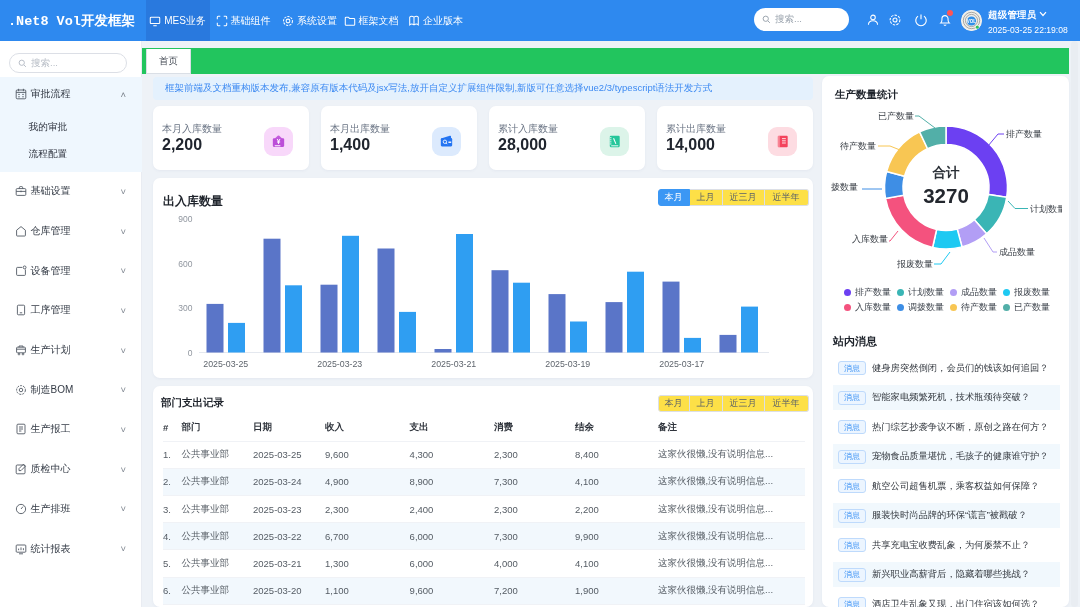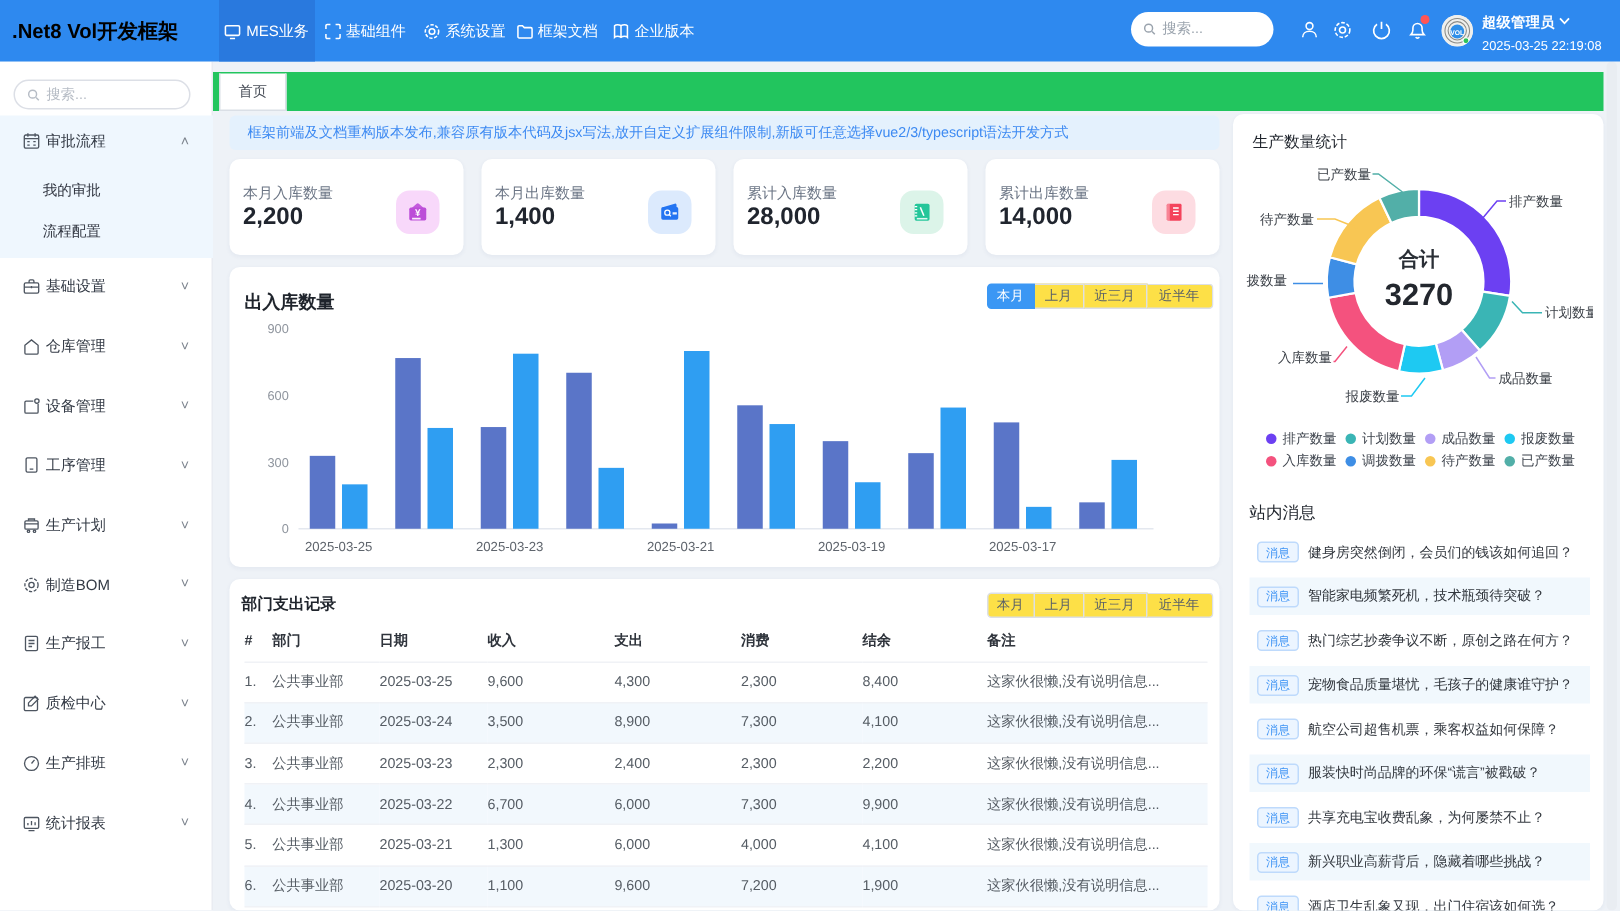--- a/index.html
+++ b/index.html
@@ -1,19 +1,19 @@
 <!DOCTYPE html>
 <html><head>
 <meta charset="utf-8">
 <style>
 * { margin:0; padding:0; box-sizing:border-box; }
 html,body { width:1080px; height:607px; overflow:hidden; font-family:"Liberation Sans", sans-serif; }
 body { position:relative; background:#eef2f7; }
 .topbar { position:absolute; left:0; top:0; width:1080px; height:41px; background:#2E89EF; display:flex; align-items:center; z-index:5; }
-.logo { color:#000000; font-weight:bold; font-size:13.5px; margin-left:8px; width:132px; letter-spacing:0; white-space:nowrap; }
+.logo { color:#ffffff; font-weight:bold; font-size:13.5px; margin-left:8px; width:132px; letter-spacing:0; white-space:nowrap;font-family:Liberation Mono, monospace; }
 .tmenu { display:flex; height:41px; align-items:stretch; }
 .tmi { display:flex; align-items:center; justify-content:center; gap:3px; color:#fff; font-size:10px; padding:0; white-space:nowrap; }
 .tmi.active { background:#2979DE; }
 .tmi svg { display:block; }
 .searchpill { position:absolute; left:754px; top:8px; width:95px; height:23px; background:#fff; border-radius:12px; display:flex; align-items:center; color:#9aa3ad; font-size:9.5px; padding-left:8px; gap:4px; }
 .ticon { position:absolute; top:13px; color:#fff; }
 .avatar { position:absolute; left:961px; top:10px; width:21px; height:21px; border-radius:50%; background:#f2f2f0; overflow:hidden; }
 .uinfo { position:absolute; left:988px; top:9px; color:#fff; }
 .uname { font-size:9.5px; font-weight:bold; letter-spacing:0.2px; }
 .udate { font-size:8.6px; margin-top:3px; }
@@ -31,21 +31,21 @@
 .sct { position:absolute; left:9px; top:15.5px; font-size:10px; color:#6b7585; }
 .scv { position:absolute; left:9px; top:30px; font-size:16px; font-weight:bold; color:#20252e; }
 .sci { position:absolute; left:111px; top:21px; width:29px; height:29px; border-radius:9px; display:flex; align-items:center; justify-content:center; }
 .card { position:absolute; background:#fff; border-radius:7px; box-shadow:0 1px 3px rgba(30,60,110,0.05); }
 .ctitle { position:absolute; font-weight:bold; color:#1f242c; }
 .btns { position:absolute; display:flex; }
 .btn { height:17px; border:1px solid #dcdfe6; border-left:none; font-size:9px; color:#5a6168; display:flex; align-items:center; justify-content:center; background:#fde047; }
 .btn:first-child { border-left:1px solid #dcdfe6; border-radius:3px 0 0 3px; }
 .btn:last-child { border-radius:0 3px 3px 0; }
 .btn.on { background:#3B97F4; border-color:#3B97F4; color:#fff; }
-.rtitle { position:absolute; font-weight:normal; color:#1f242c; font-size:10.5px; }
+.rtitle { position:absolute; font-weight:bold; color:#1f242c; font-size:10.5px; }
 .legend { position:absolute; display:flex; align-items:center; font-size:9px; color:#3f454e; }
 .ldot { width:7px; height:7px; border-radius:50%; margin-right:4px; }
 .msgrow { position:absolute; left:833px; width:227px; height:25.5px; display:flex; align-items:center; }
 .msgrow.alt { background:#f1f8fd; }
 .mtag { width:28px; height:14px; border:1px solid #bedafc; background:#ecf5ff; color:#3F94F5; font-size:8px; border-radius:3px; display:flex; align-items:center; justify-content:center; margin-left:5px; flex:none; }
 .mtxt { font-size:9.3px; color:#32373e; margin-left:6px; white-space:nowrap; }
 table.dt { position:absolute; left:163px; top:414px; border-collapse:collapse; font-size:9.5px; color:#555c64; }
 table.dt th { text-align:left; font-weight:bold; color:#2f343c; font-size:9.5px; }
 table.dt th, table.dt td { height:27.2px; padding:0; }
 table.dt tr { border-bottom:1px solid #f0f2f6; }
@@ -297,21 +297,21 @@
         <td>9,600</td>
         <td>4,300</td>
         <td>2,300</td>
         <td>8,400</td>
         <td>这家伙很懒,没有说明信息...</td>
       </tr>
       <tr class="alt">
         <td>2.</td>
         <td>公共事业部</td>
         <td>2025-03-24</td>
-        <td>3,500</td>
+        <td>4,900</td>
         <td>8,900</td>
         <td>7,300</td>
         <td>4,100</td>
         <td>这家伙很懒,没有说明信息...</td>
       </tr>
       <tr>
         <td>3.</td>
         <td>公共事业部</td>
         <td>2025-03-23</td>
         <td>2,300</td>

